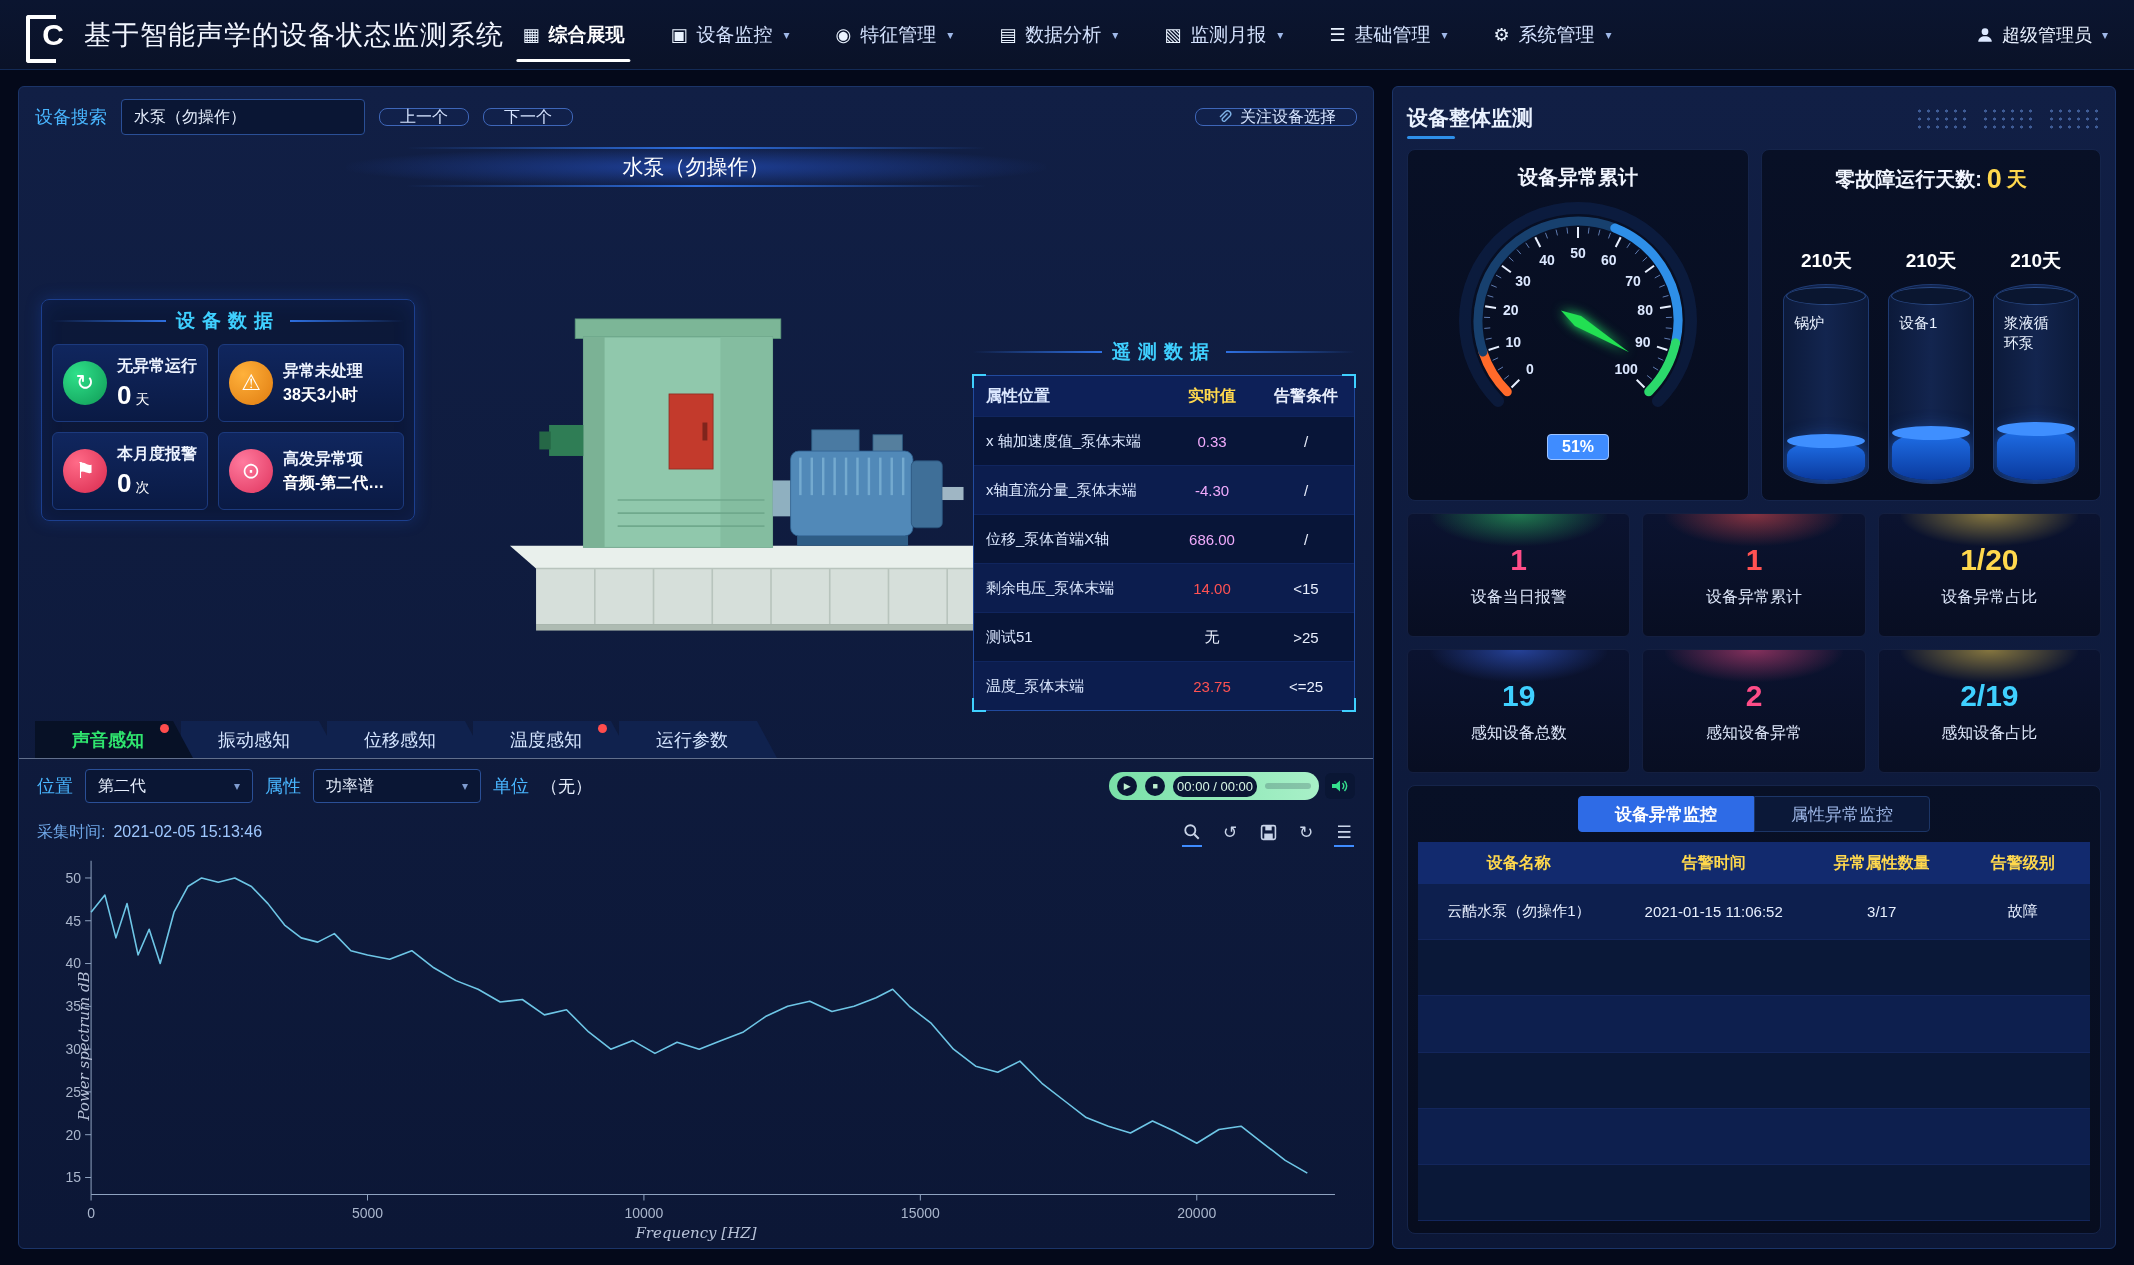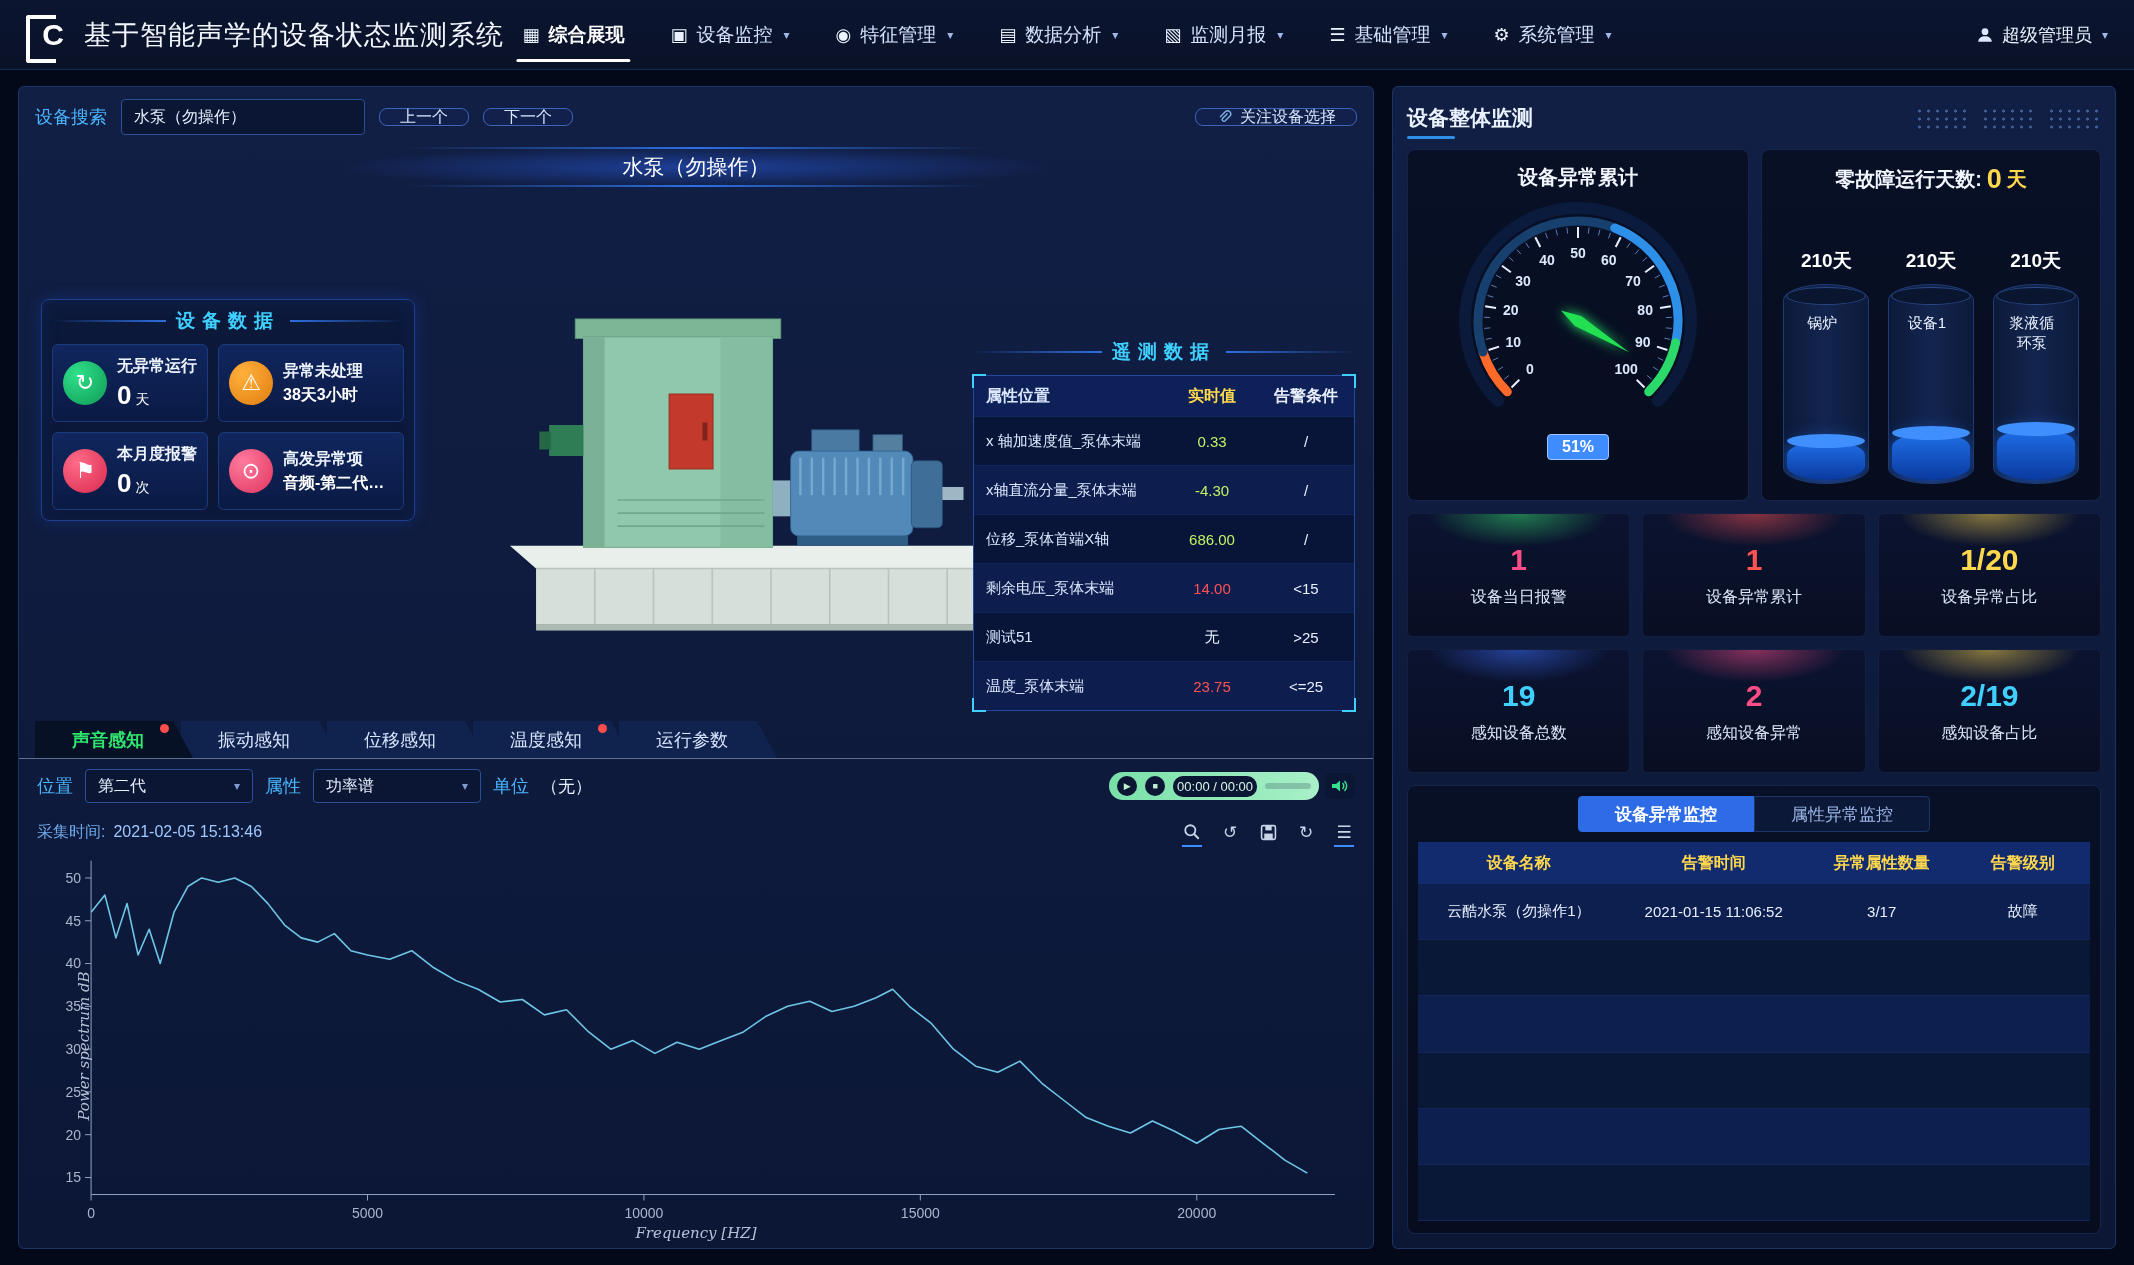--- a/index.html
+++ b/index.html
@@ -66,21 +66,21 @@
   .corner{position:absolute;width:14px;height:14px;border:2px solid #3fd0ff}
   .corner.tl{left:-2px;top:-2px;border-right:none;border-bottom:none}
   .corner.tr{right:-2px;top:-2px;border-left:none;border-bottom:none}
   .corner.bl{left:-2px;bottom:-2px;border-right:none;border-top:none}
   .corner.br{right:-2px;bottom:-2px;border-left:none;border-top:none}
   .t-head{display:grid;grid-template-columns:1fr 92px 96px;background:#0d2058;color:#ffd84d;font-size:16px;font-weight:700;height:40px;align-items:center;text-align:center}
   .t-head .t-name{text-align:left;padding-left:12px}
   .t-row{display:grid;grid-template-columns:1fr 92px 96px;height:49px;align-items:center;font-size:15px;background:#081538;border-top:1px solid #10255e;text-align:center}
   .t-row.alt{background:#0c1d4e}
   .t-name{padding-left:12px;color:#dce8ff;text-align:left;white-space:nowrap;overflow:hidden;text-overflow:ellipsis}
-  .c-cyan{color:#bef264}.c-red{color:#ff5252}.c-white{color:#e8eefc}
+  .c-cyan{color:#f0abfc}.c-red{color:#ff5252}.c-white{color:#e8eefc}
   .t-cond{color:#e8eefc}
 
   
   .tabs-row{display:flex;align-items:flex-end;padding:0 16px;border-bottom:1px solid rgba(180,195,220,.5);height:42px;flex:0 0 42px}
   .s-tab{position:relative;height:37px;min-width:158px;padding:0 30px 0 18px;display:flex;align-items:center;justify-content:center;font-size:18px;color:#d6e6ff;background:#10224e;clip-path:polygon(0 0,calc(100% - 20px) 0,100% 100%,0 100%);margin-right:-12px;cursor:pointer}
   .s-tab.active{background:#071126;color:#2fe56e;font-weight:700;z-index:2}
   .badge-dot{position:absolute;top:3px;right:24px;width:9px;height:9px;border-radius:50%;background:#ff4d4d}
 
   
   .controls{display:flex;align-items:center;gap:12px;padding:10px 18px;flex:0 0 54px}
@@ -120,21 +120,21 @@
   .gauge-badge{position:absolute;bottom:40px;left:50%;transform:translateX(-50%);background:#3f8cff;border:1px solid #9fc4ff;color:#fff;font-size:16px;font-weight:700;padding:3px 14px;border-radius:4px}
   .zf-card{flex:1;height:352px;padding:14px 10px 10px;display:flex;flex-direction:column}
   .zf-title{text-align:center;font-size:20px;font-weight:700;color:#f2f6ff}
   .zf-val{color:#ffd84d;font-size:27px;margin:0 5px;vertical-align:-2px}
   .zf-unit{color:#ffd84d;font-size:20px}
   .tanks{flex:1;display:flex;justify-content:space-around;align-items:flex-end;padding:8px 2px 6px}
   .tank{display:flex;flex-direction:column;align-items:center;gap:10px}
   .tank-days{font-size:19px;font-weight:700;color:#fff}
   .tank-body{width:86px;height:200px;position:relative;background:linear-gradient(90deg,#0c1a3a,#13254f 50%,#0c1a3a);border:1px solid #1e3a72;border-radius:43px/16px;overflow:hidden}
   .tank-top{position:absolute;top:2px;left:2px;right:2px;height:18px;border-radius:50%;background:#0a1630;border:1px solid #2a4a86}
-  .tank-name{position:absolute;top:28px;left:0;right:8px;text-align:center;color:#eaf2ff;font-size:15px;line-height:1.3;padding:0 10px}
+  .tank-name{position:absolute;top:28px;left:0;right:8px;color:#eaf2ff;font-size:15px;line-height:1.3;padding:0 10px}
   .tank-liquid{position:absolute;left:3px;right:3px;bottom:3px;border-radius:40px/14px;background:linear-gradient(180deg,#1f6fe8,#0a3a9e);box-shadow:0 0 20px rgba(40,120,255,.65)}
   .liquid-top{position:absolute;top:-7px;left:0;right:0;height:14px;border-radius:50%;background:#3f8fff}
 
   .stats{display:grid;grid-template-columns:repeat(3,1fr);gap:12px;margin-top:12px;flex:0 0 260px}
   .stat{position:relative;height:124px;background:linear-gradient(180deg,#0b1330,#080e22);border:1px solid #141f40;border-radius:6px;display:flex;flex-direction:column;align-items:center;justify-content:center;gap:10px;overflow:hidden}
   .stat::before{content:'';position:absolute;top:0;left:10%;right:10%;height:32px;background:radial-gradient(ellipse at 50% 0,var(--glow) 0,transparent 72%);opacity:.5}
   .stat-val{font-size:30px;font-weight:700;z-index:1}
   .stat-lb{font-size:16px;color:#dfe8fb;z-index:1}
 
   .monitor{margin-top:12px;flex:1;display:flex;flex-direction:column;min-height:0}

